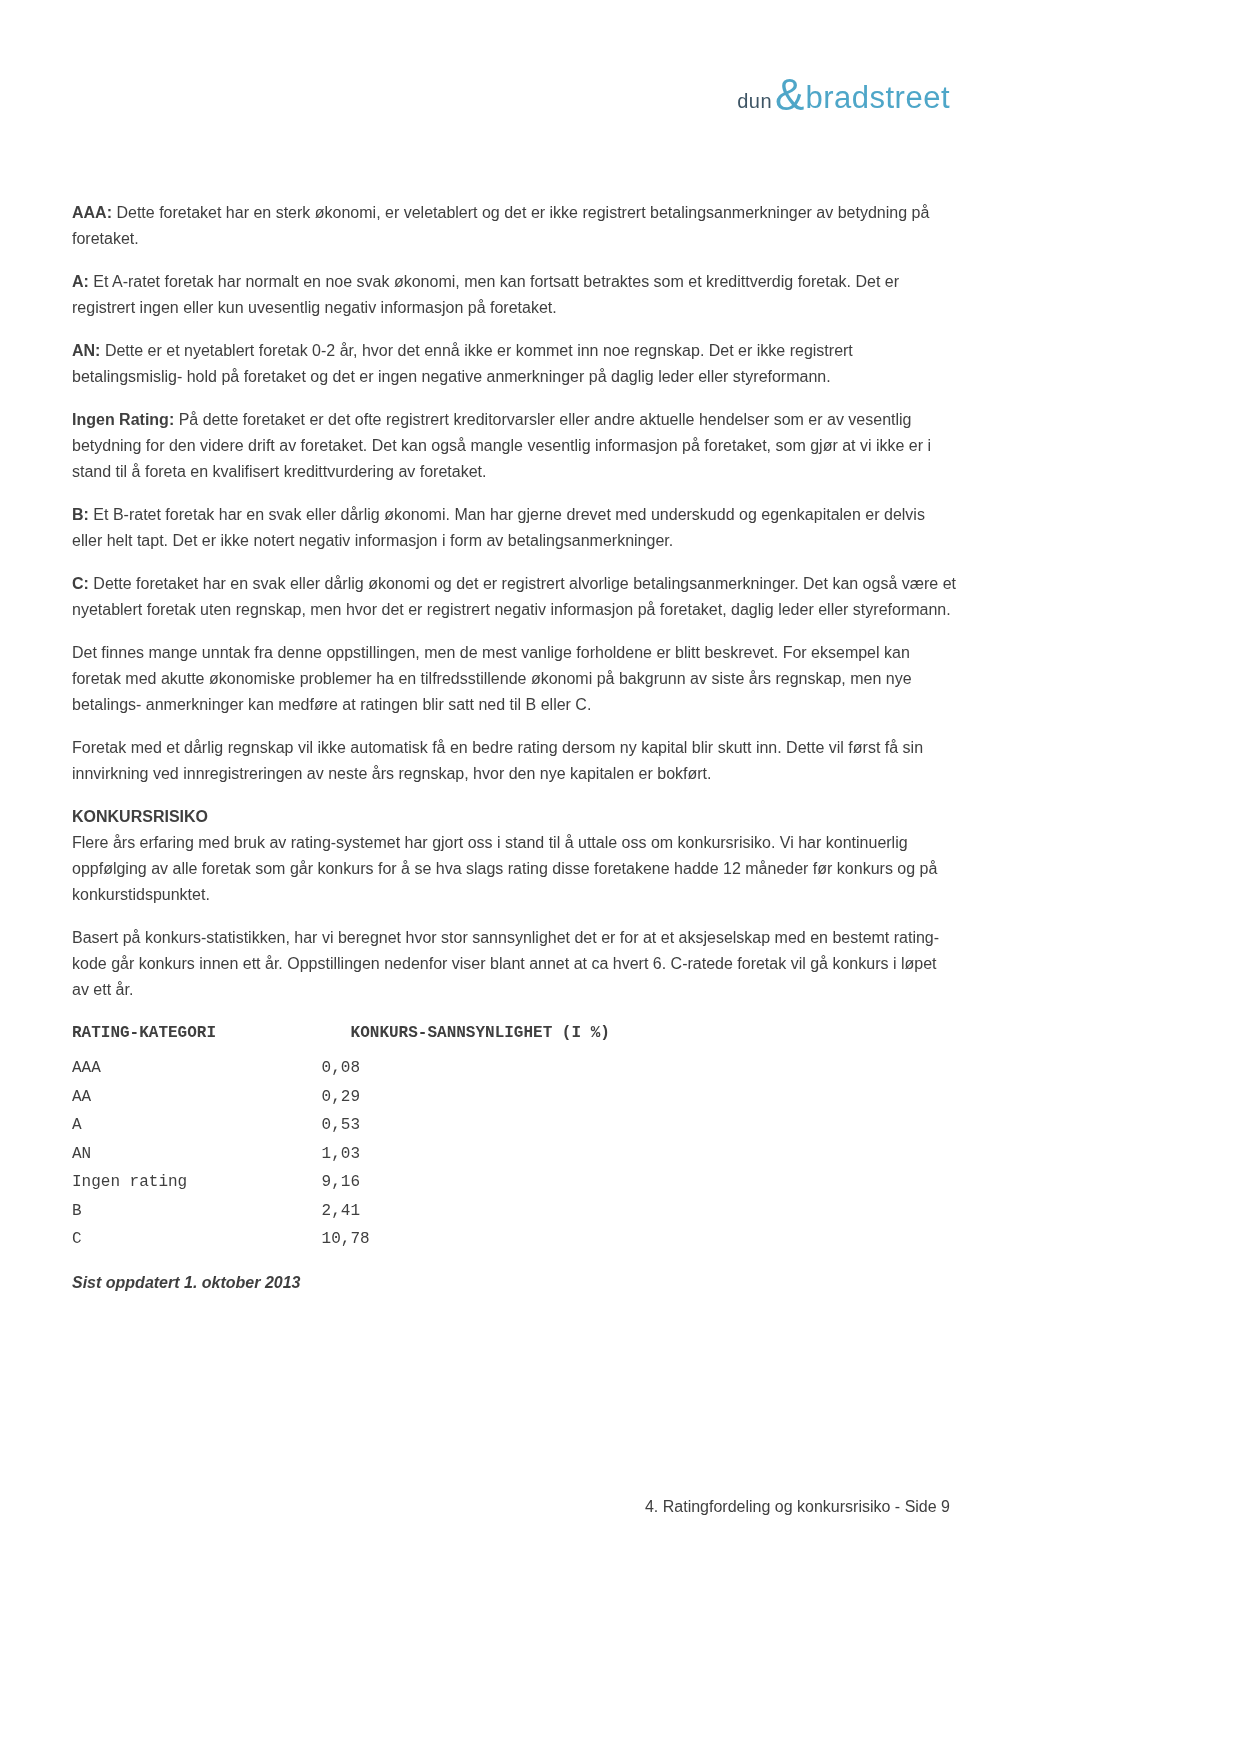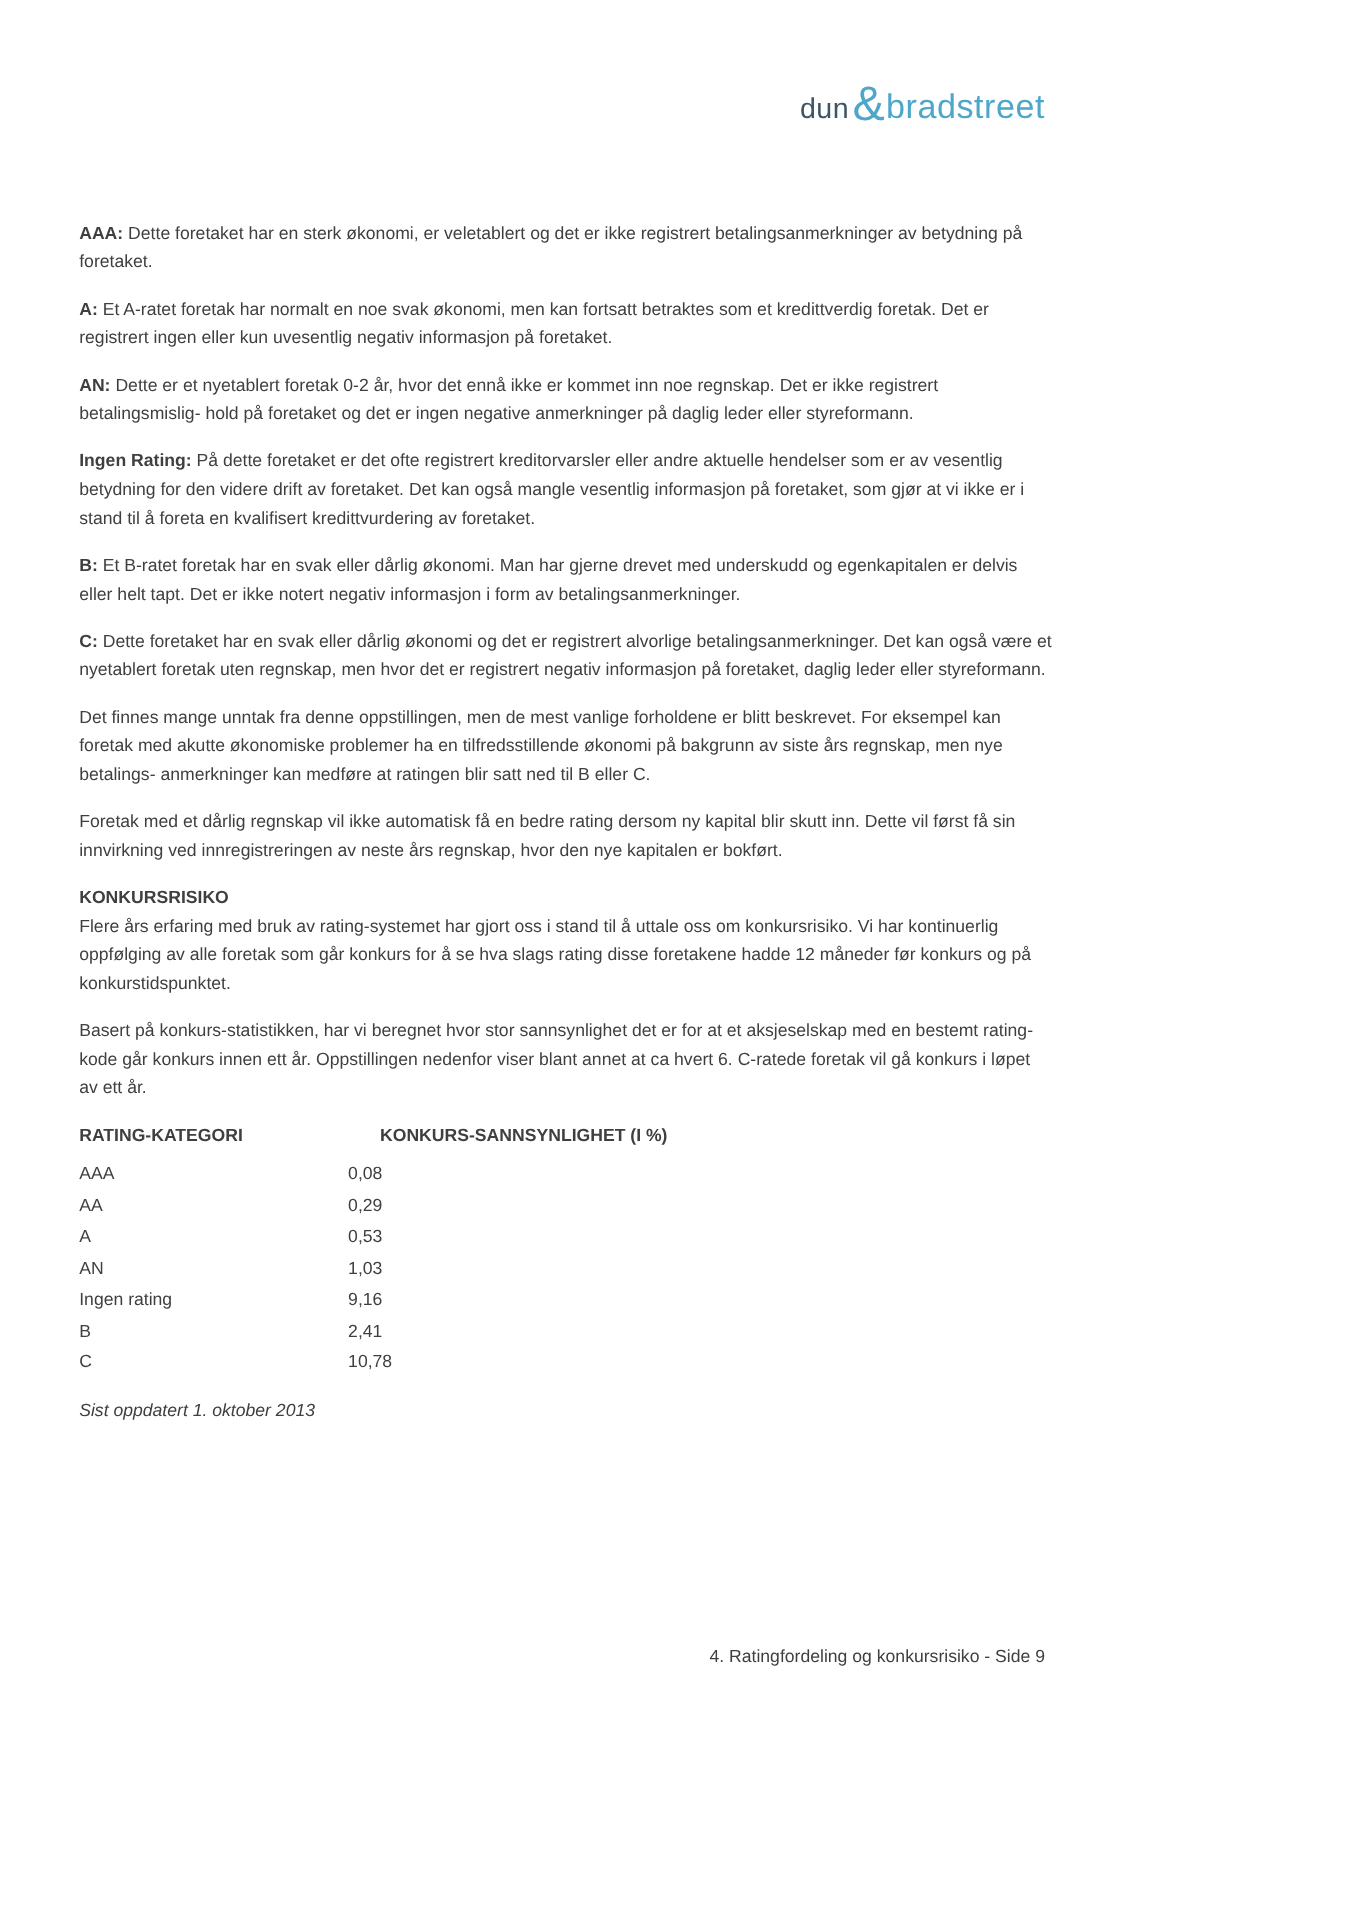--- a/index.html
+++ b/index.html
@@ -24,21 +24,21 @@
   
   .logo{
     position:absolute;
     top:68px;
     right:291px;
     display:flex;
     align-items:baseline;
     white-space:nowrap;
   }
   .logo .dun{
-    font-size:26px;
+    font-size:20px;
     color:var(--logo-dun-color);
     letter-spacing:0.5px;
   }
   .logo .amp{
     font-size:44px;
     color:var(--logo-teal-color);
     margin:0 1px 0 3px;
     position:relative;
     top:2px;
   }
@@ -65,20 +65,21 @@
   .section-heading{
     font-weight:bold;
     margin:0;
   }
   .section-para{
     margin:0 0 17px 0;
   }
   
   .rating-table{
     margin-top:10px;
+    font-family:Liberation Mono, monospace;
   }
   .table-header{
     font-weight:bold;
     margin-bottom:8px;
     line-height:26px;
   }
   .th-cat{
     display:inline-block;
     width:269px;
   }
@@ -92,20 +93,21 @@
     display:inline-block;
     width:240px;
   }
   .td-val{
     display:inline-block;
     width:64px;
     text-align:left;
   }
   .last-updated{
     font-style:italic;
+    font-weight:bold;
   }
   
   .footer{
     position:absolute;
     top:1498px;
     right:291px;
     font-size:16px;
   }
 </style>
 </head>

